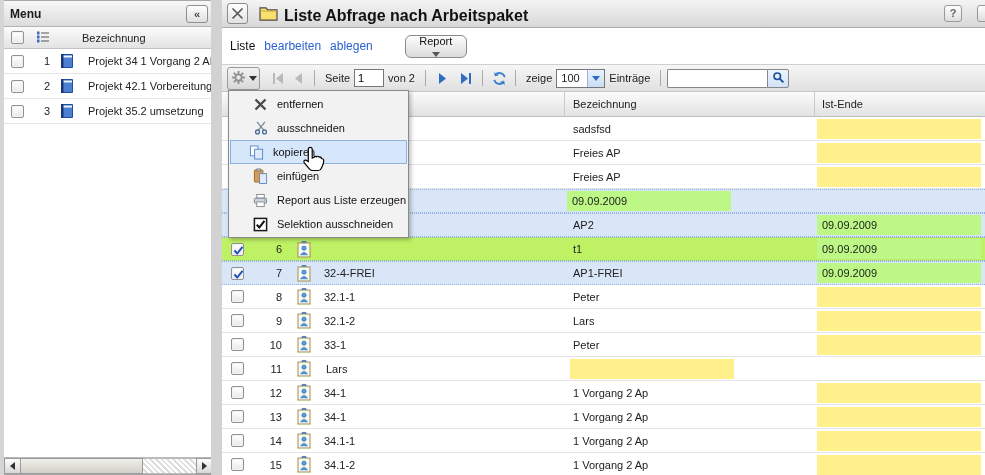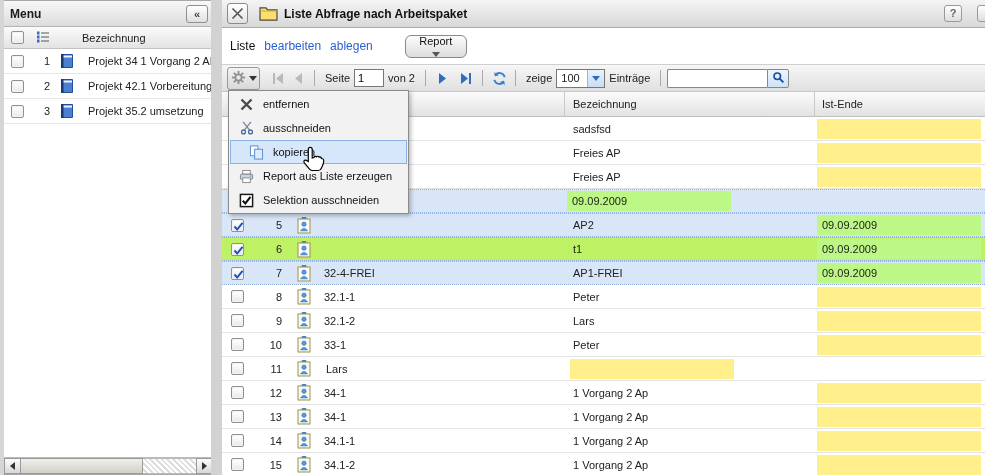--- a/index.html
+++ b/index.html
@@ -27,21 +27,21 @@
   .tri-r { width:0;height:0;border-top:4px solid transparent;border-bottom:4px solid transparent;border-left:5px solid #333; }
 
   
   .splitter { position:absolute; left:211px; top:0; width:11px; height:475px; background:#d2d2d2; }
 
   
   .main { position:absolute; left:222px; top:0; width:763px; height:475px; background:#fff; overflow:hidden; }
   .titlebar { position:absolute; left:0; top:0; width:763px; height:28px; background:linear-gradient(#f4f4f4,#d8d8d8); border-bottom:1px solid #ababab; }
   .close-btn { position:absolute; left:5px; top:3px; width:21px; height:21px; border:1px solid #8a8a8a; border-radius:3px; background:linear-gradient(#ffffff,#e2e2e2); display:flex; align-items:center; justify-content:center; cursor:pointer; }
   .win-folder { position:absolute; left:37px; top:6px; }
-  .win-title { position:absolute; left:62px; top:7px; font-weight:bold; font-size:12px; color:#111;text-align:right; }
+  .win-title { position:absolute; left:62px; top:7px; font-weight:bold; font-size:16px; color:#111;text-align:right; }
   .help-btn { position:absolute; right:23px; top:5px; width:18px; height:17px; border:1px solid #999; border-radius:3px; background:linear-gradient(#fff,#ddd); color:#666; font-weight:bold; text-align:center; line-height:15px; }
   .cut-btn { position:absolute; right:-6px; top:5px; width:14px; height:17px; border:1px solid #999; border-radius:3px; background:linear-gradient(#fff,#ddd); }
 
   .actionbar { position:absolute; left:0; top:28px; width:763px; height:36px; background:#fff; display:flex; align-items:center; }
   .actionbar .lbl { margin-left:8px; color:#111; font-size:12px; }
   .actionbar .link { margin-left:9px; color:#2a5fd0; font-size:12px; cursor:pointer; }
   .report-btn { margin-left:32px; width:62px; height:23px; border:1px solid #8a8a8a; border-radius:6px; background:linear-gradient(#fcfcfc,#dcdcdc); display:flex; align-items:center; justify-content:center; gap:5px; cursor:pointer; font-size:11px; color:#111;flex-direction:column; }
   .dn-arrow { width:0;height:0;border-left:4px solid transparent;border-right:4px solid transparent;border-top:5px solid #555; }
 
   .toolbar { position:absolute; left:0; top:64px; width:763px; height:28px; background:linear-gradient(#f6f6f6,#e0e0e0); border-top:1px solid #cfcfcf; border-bottom:1px solid #c6c6c6; display:flex; align-items:center; padding-left:5px; }
@@ -70,21 +70,21 @@
   .trow { height:24px; display:flex; align-items:center; background:#fff; border-bottom:1px solid #e4e4e4; }
   .trow.selected { background:#d8e6f7; border-top:1px dotted #93b3e2; border-bottom:1px dotted #93b3e2; }
   .ist-block { height:20px; width:164px; margin:2px 0; display:flex; align-items:center; padding-left:5px; }
 
   
   .cb { width:13px; height:13px; border:1px solid #919191; border-radius:2px; background:linear-gradient(#ffffff,#e9e9e9); box-shadow:inset 0 0 0 1px #f3f3f3; position:relative; cursor:pointer; }
   .cb.checked svg { position:absolute; left:0px; top:0px; }
 
   
   .ctx-menu { position:absolute; left:228px; top:90px; width:181px; background:#f2f2f2; border:1px solid #8a8a8a; box-shadow:2px 2px 4px rgba(0,0,0,.25); z-index:10; padding:1px; }
-  .ctx-item { height:24px; display:flex; align-items:center; gap:8px; padding-left:8px; cursor:pointer; color:#111; }
+  .ctx-item { height:24px; display:flex; align-items:center; gap:8px; padding-left:22px; cursor:pointer; color:#111; }
   .ctx-item.hl { background:#d7e7fb; border:1px solid #8cb2e0; padding-left:17px; height:24px; }
   .ctx-icon { width:17px; display:flex; justify-content:center; }
 
   .cursor { position:absolute; left:302px; top:146px; z-index:20; pointer-events:none; }
 </style>
 </head>
 <body>
 
 <div id="root">
 
@@ -661,20 +661,32 @@
               <rect x="1.5" y="1" width="8" height="10.5" fill="#fff" stroke="#5588cc"></rect>
               <rect x="6" y="4.5" width="8.5" height="10.5" fill="#ddebfa" stroke="#5588cc"></rect>
             </svg>
           </span>
         </span>
         <span>kopieren</span>
       </div>
       <div class="ctx-item">
         <span class="ctx-icon">
           <span style="display: flex;">
+            <svg width="15" height="16" viewBox="0 0 16 17">
+              <rect x="1.5" y="2" width="9" height="13" rx="1" fill="#d89c50" stroke="#9a6a28"></rect>
+              <rect x="4" y="1" width="4" height="2.4" fill="#b8b8b8" stroke="#888"></rect>
+              <rect x="7" y="6" width="7.5" height="10.5" fill="#ddebfa" stroke="#6a8aba"></rect>
+            </svg>
+          </span>
+        </span>
+        <span>einfügen</span>
+      </div>
+      <div class="ctx-item">
+        <span class="ctx-icon">
+          <span style="display: flex;">
             <svg width="15" height="15" viewBox="0 0 16 16">
               <rect x="4" y="1.5" width="8" height="4" fill="#fff" stroke="#888"></rect>
               <rect x="1.5" y="5.5" width="13" height="5.5" rx="1.2" fill="#cdd5e0" stroke="#76808e"></rect>
               <rect x="4" y="9.5" width="8" height="5" fill="#fff" stroke="#888"></rect>
               <circle cx="12.5" cy="7.5" r=".8" fill="#6a7"></circle>
             </svg>
           </span>
         </span>
         <span>Report aus Liste erzeugen</span>
       </div>

